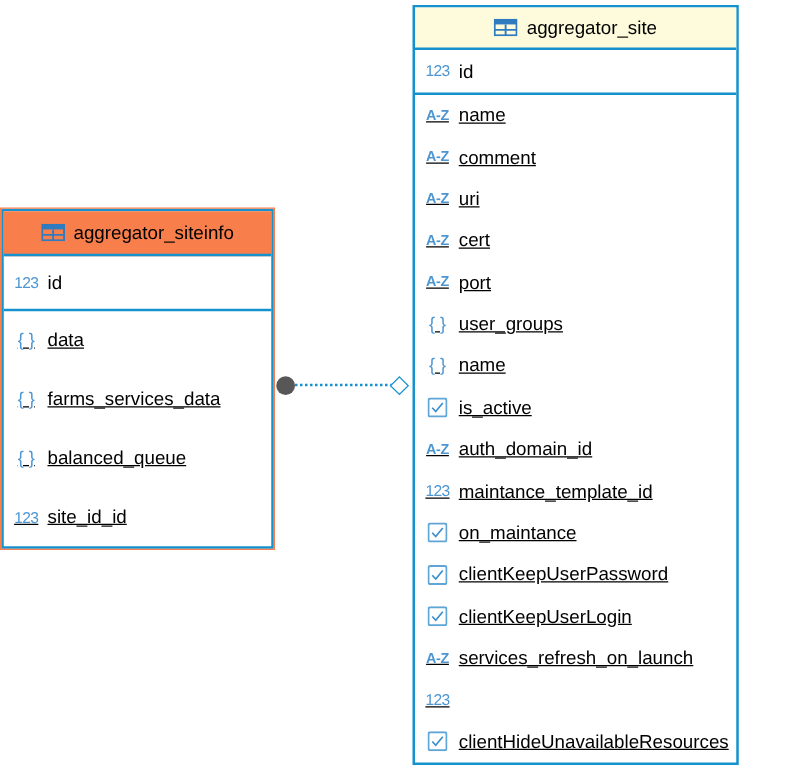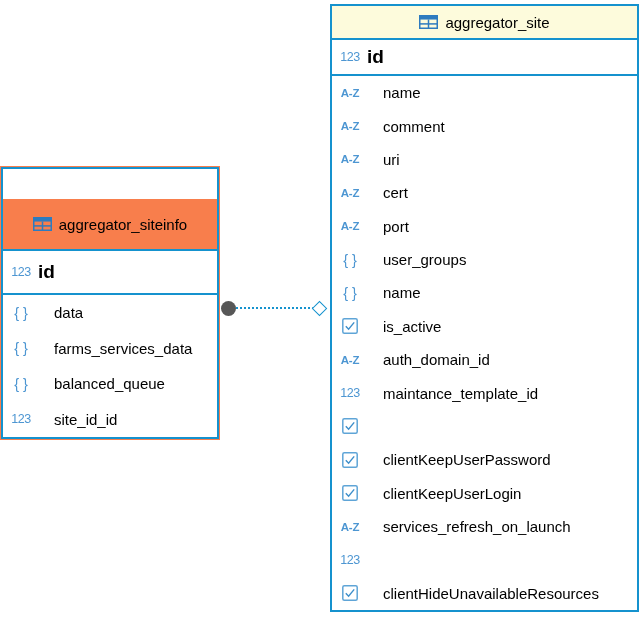--- a/index.html
+++ b/index.html
@@ -23,54 +23,55 @@
   .erd-table {
     position: absolute;
     border: 2px solid var(--border-blue);
     background: #ffffff;
     display: flex;
     flex-direction: column;
   }
   .erd-table.selected { outline: 1px solid var(--selected-orange); }
 
   .table--left  { left: 1px;   top: 167px; width: 218px; height: 272px; }
-  .table--right { left: 330px; top: 4px;   width: 309px; height: 608px; }
+  .table--right { left: 330px; top: 4px;   width: 261px; height: 608px; }
 
   .table-header {
     display: flex;
     align-items: center;
     justify-content: center;
     gap: 7px;
     border-bottom: 2px solid var(--border-blue);
     font-size: 15px;
     flex: 0 0 auto;
   }
-  .table--left  .table-header { height: 52px; margin-top: 30px; }
+  .table--left  .table-header { height: 36px; }
   .table--right .table-header { height: 34px; }
 
   .key-row {
     display: flex;
     align-items: center;
     gap: 6px;
     padding-left: 7px;
     border-bottom: 2px solid var(--border-blue);
     flex: 0 0 auto;
   }
   .table--left  .key-row { height: 44px; }
   .table--right .key-row { height: 36px; }
-  .key-name { font-weight: bold; font-size: 19px; }
+  .key-name { font-weight: normal; font-size: 15px; }
 
   .field-list { display: flex; flex-direction: column; flex: 1 1 auto; }
   .field-row {
     flex: 1 1 0;
     display: flex;
     align-items: center;
-    gap: 22px;
+    gap: 6px;
     padding-left: 7px;
     white-space: nowrap;
+    text-decoration: underline;
   }
   .field-name { font-size: 15px; }
 
   .type-icon {
     flex: 0 0 auto;
     width: 22px;
     display: inline-flex;
     align-items: center;
     justify-content: center;
     color: var(--icon-blue);
@@ -211,20 +212,21 @@
         <span class="type-icon ti-number">123</span>
         <span class="field-name">maintance_template_id</span>
       </div>
       <div class="field-row">
         <span class="type-icon ti-boolean">
           <svg width="16" height="16" viewBox="0 0 16 16">
             <rect x="0.8" y="0.8" width="14.4" height="14.4" rx="1.5" fill="#fff" stroke="#5FA5D7" stroke-width="1.5"></rect>
             <polyline points="3.8,8.2 6.6,11.2 12.2,4.4" fill="none" stroke="#3E8FCB" stroke-width="1.4"></polyline>
           </svg>
         </span>
+        <span class="field-name">on_maintance</span>
       </div>
       <div class="field-row">
         <span class="type-icon ti-boolean">
           <svg width="16" height="16" viewBox="0 0 16 16">
             <rect x="0.8" y="0.8" width="14.4" height="14.4" rx="1.5" fill="#fff" stroke="#5FA5D7" stroke-width="1.5"></rect>
             <polyline points="3.8,8.2 6.6,11.2 12.2,4.4" fill="none" stroke="#3E8FCB" stroke-width="1.4"></polyline>
           </svg>
         </span>
         <span class="field-name">clientKeepUserPassword</span>
       </div>

